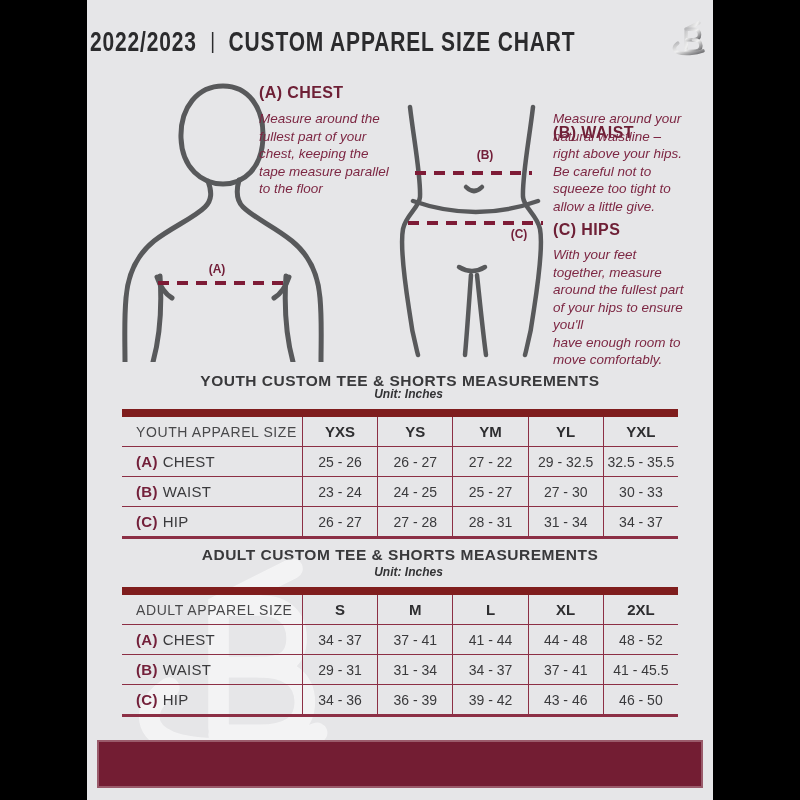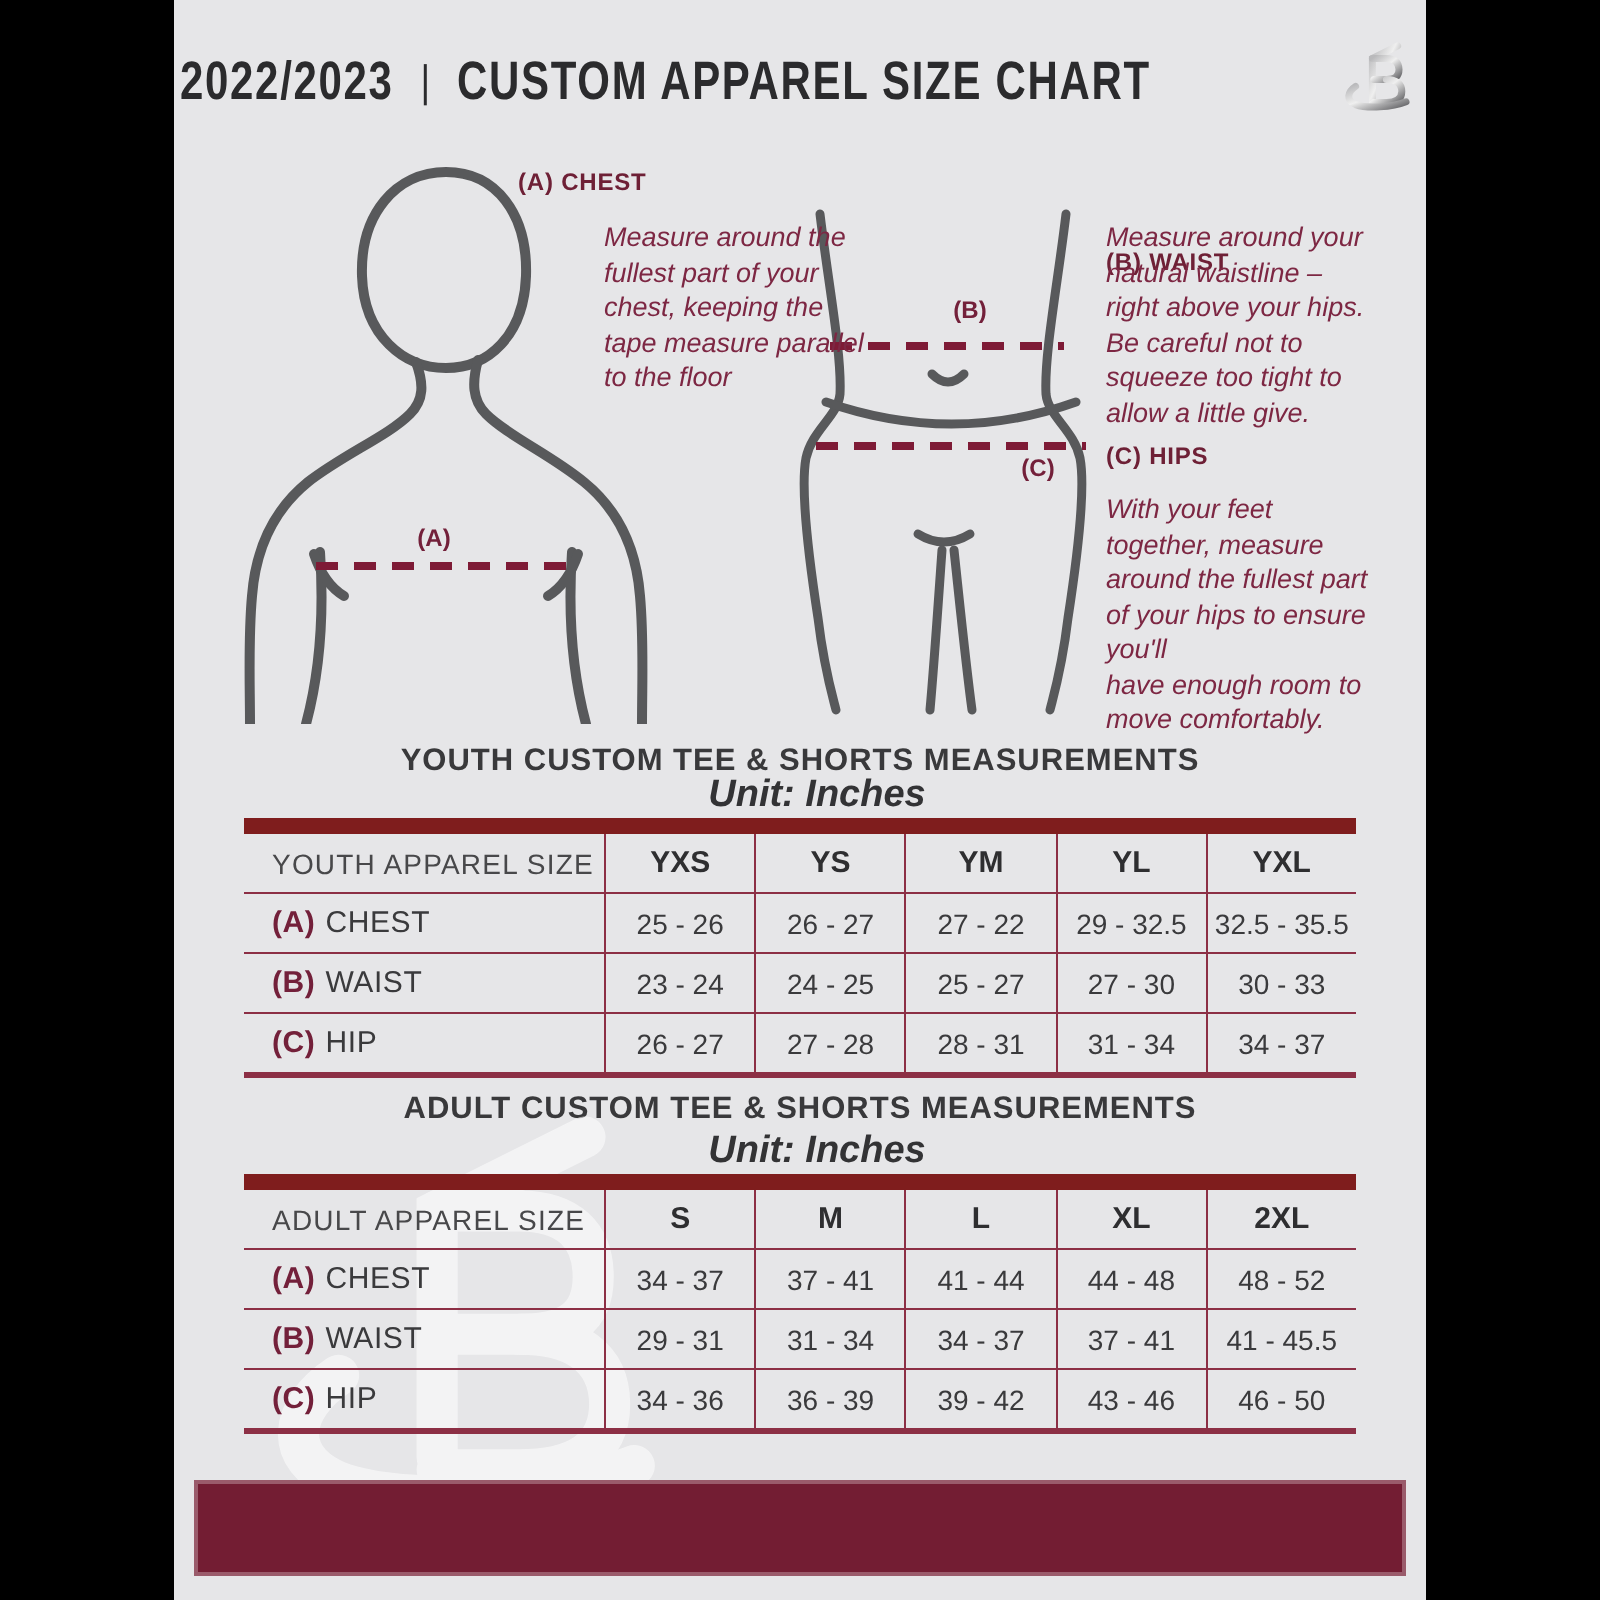--- a/index.html
+++ b/index.html
@@ -13,26 +13,26 @@
   .hdr-season,.hdr-title{font-size:25px;font-weight:bold;color:#2b2b2d;letter-spacing:1px;transform:scaleY(1.08);}
   .hdr-divider{font-size:22px;color:#2b2b2d;font-weight:normal;padding:0 2px;}
   .brand{display:flex;align-items:center;gap:10px;}
 
   
   .fig{position:absolute;}
   .fig svg{display:block;}
   .marker{position:absolute;font-size:12px;font-weight:bold;color:#73203a;text-align:center;width:40px;}
 
   
-  .guide-h{position:absolute;font-size:12px;font-weight:bold;color:#6e2036;letter-spacing:.4px;}
+  .guide-h{position:absolute;font-size:16px;font-weight:bold;color:#6e2036;letter-spacing:.4px;}
   .guide-p{position:absolute;font-size:13.5px;font-style:italic;color:#7d2743;line-height:17.5px;white-space:pre-line;}
 
   
   .sec-title{position:absolute;left:0;width:626px;text-align:center;font-size:15.5px;font-weight:bold;color:#39393b;letter-spacing:.5px;}
-  .sec-unit{position:absolute;left:0;width:643px;text-align:center;font-size:19px;font-style:italic;font-weight:bold;color:#333335;}
+  .sec-unit{position:absolute;left:0;width:643px;text-align:center;font-size:12px;font-style:italic;font-weight:bold;color:#333335;}
 
   
   .size-table{position:absolute;left:35px;width:556px;border-top:8px solid #7f1d1d;border-bottom:3px solid #8c2f45;background:transparent;z-index:2;}
   .t-row{display:grid;grid-template-columns:180px repeat(5,1fr);border-bottom:1.5px solid #8c2f45;}
   .t-row:last-child{border-bottom:none;}
   .t-cell{display:flex;align-items:center;justify-content:center;height:29px;font-size:14px;color:#3a3a3c;border-left:1.5px solid #8c2f45;}
   .t-cell:first-child{border-left:none;justify-content:flex-start;padding-left:14px;}
   .t-head .t-cell{font-weight:bold;color:#2e2e30;font-size:15px;}
   .t-head .t-cell:first-child{font-weight:normal;color:#48484a;font-size:14px;letter-spacing:.6px;}
   .t-label{font-size:15px;color:#3a3a3c;letter-spacing:.3px;}
@@ -104,21 +104,21 @@
           <path d="M90,172 C93,200 96,230 99,252"></path>
         </g>
         <path d="M28,70 H145" stroke="#7e1b36" stroke-width="4" stroke-dasharray="11 8" fill="none"></path>
         <path d="M21,120 H156" stroke="#7e1b36" stroke-width="4" stroke-dasharray="11 8" fill="none"></path>
       </svg>
     </div>
     <span class="marker" style="left:378px;top:148px;">(B)</span>
     <span class="marker" style="left:412px;top:227px;">(C)</span>
 
     <div class="guide-h" style="left:172px;top:84px;">(A) CHEST</div>
-    <div class="guide-p" style="left:172px;top:110px;width:160px;margin-left:43px;">Measure around the
+    <div class="guide-p" style="left:172px;top:110px;width:160px;">Measure around the
 fullest part of your
 chest, keeping the
 tape measure parallel
 to the floor</div>
 
     <div class="guide-h" style="left:466px;top:84px;margin-top:40px;">(B) WAIST</div>
     <div class="guide-p" style="left:466px;top:110px;width:155px;">Measure around your
 natural waistline –
 right above your hips.
 Be careful not to

